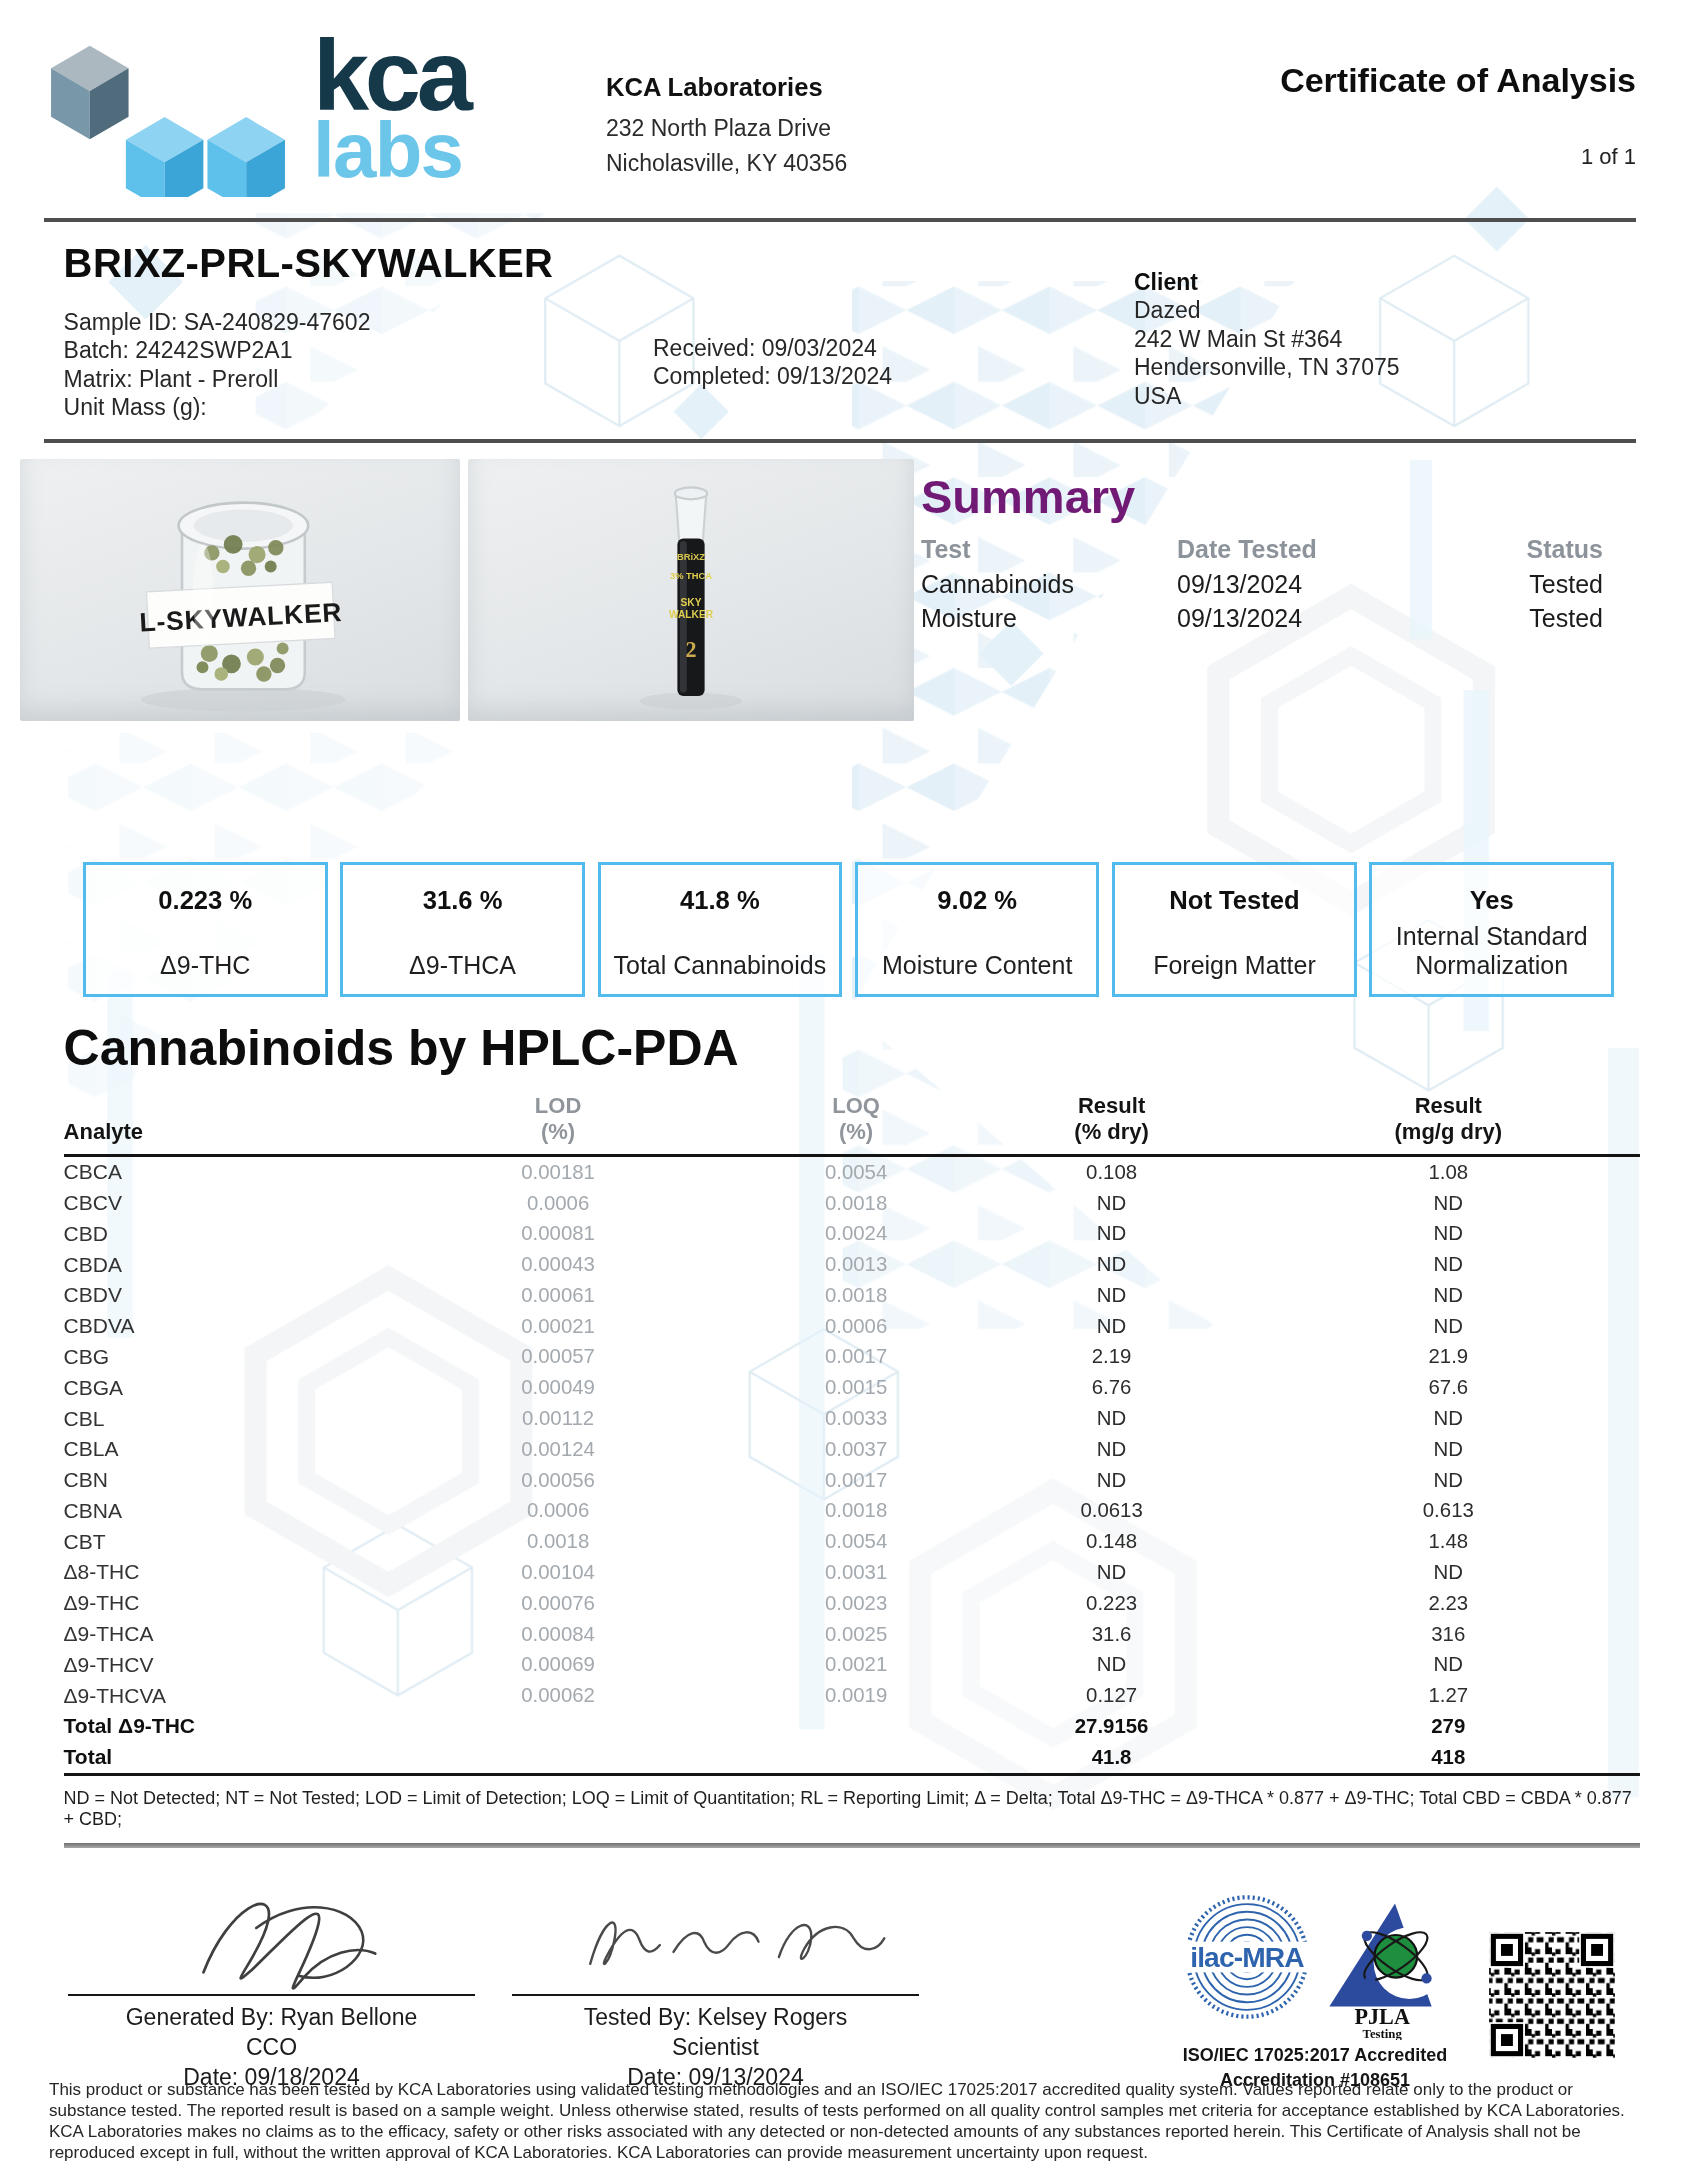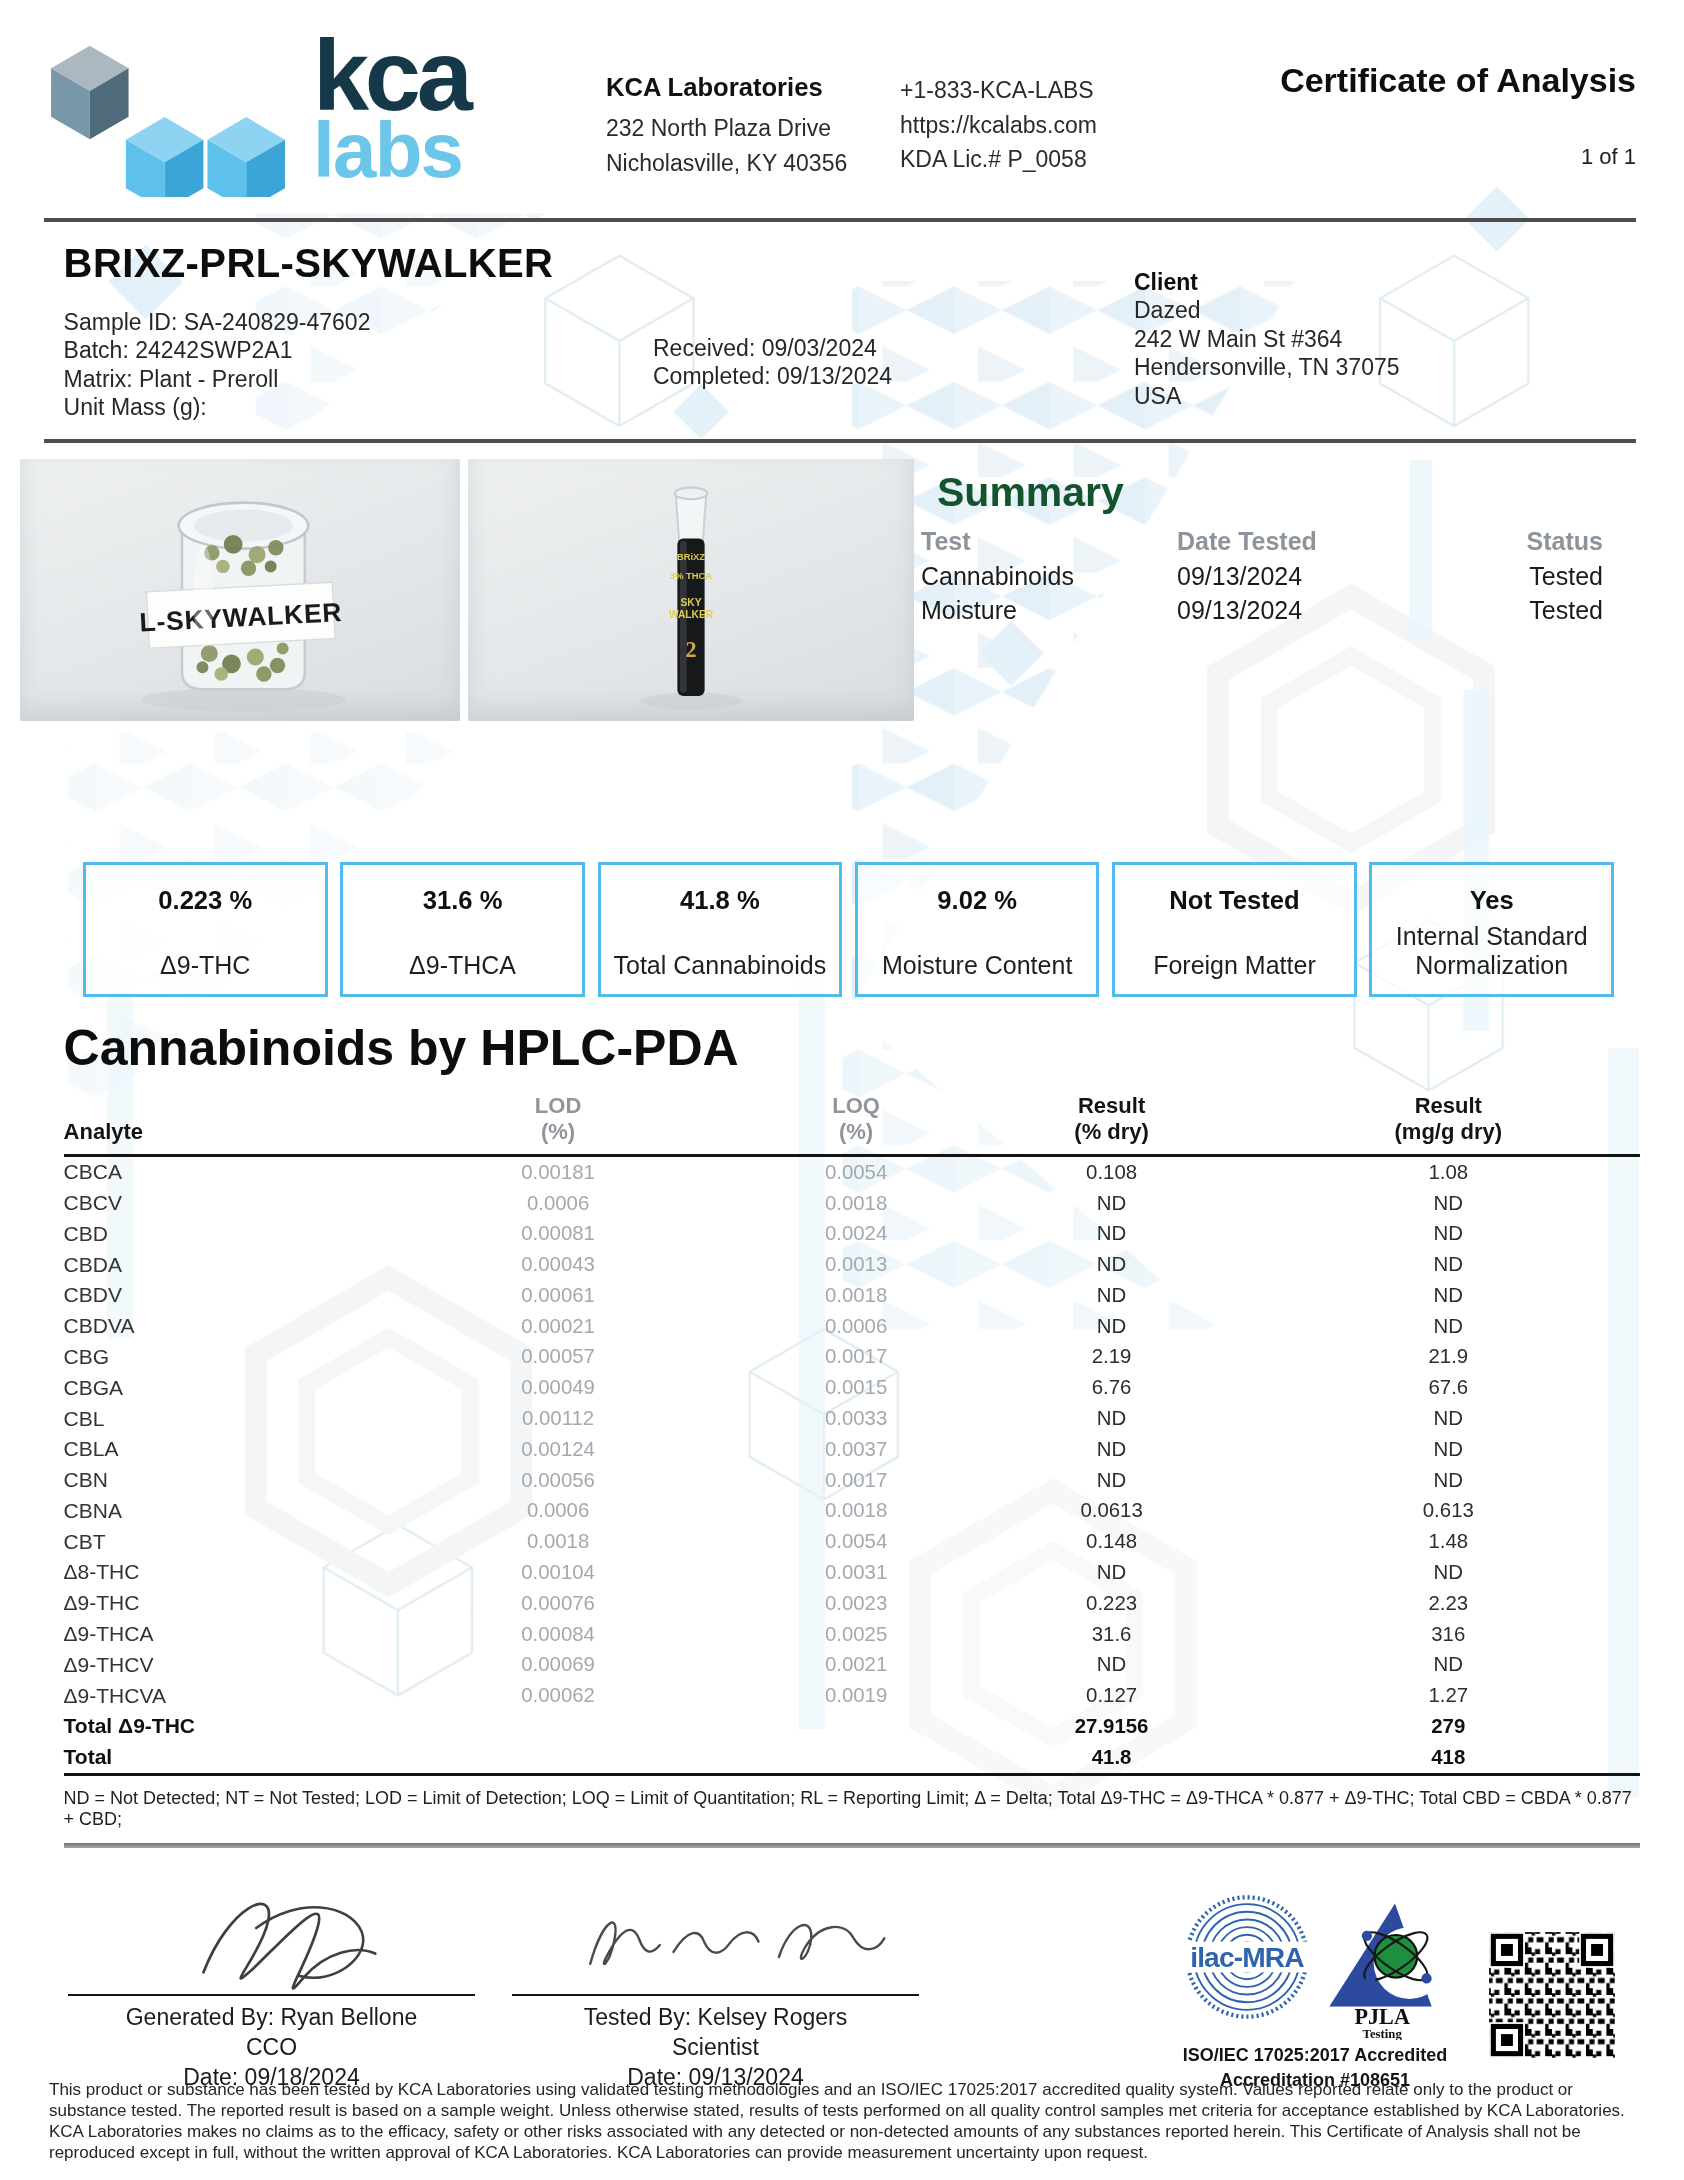--- a/index.html
+++ b/index.html
@@ -35,21 +35,21 @@
   .client-heading{font-weight:bold;color:#0d0d0d;}
 
   
   .mid-band{position:relative;height:419px;}
   .photo{position:absolute;top:16px;height:262px;border-radius:1.7px;
          background:linear-gradient(160deg,#eef0f1 0%,#e4e7e9 55%,#d9dde0 100%);
          box-shadow:inset 0 -12px 22px rgba(140,150,158,.25);}
   .photo-jar{left:19.6px;width:440px;}
   .photo-tube{left:468px;width:446px;}
   .summary-block{position:absolute;left:921px;top:25.6px;width:681px;}
-  .summary-title{font-size:41px;font-weight:bold;color:#14532d;margin-left:16px;}
+  .summary-title{font-size:47px;font-weight:bold;color:#701a75;}
   .summary-grid{display:grid;grid-template-columns:256px 281px 145px;margin-top:8.5px;
                 font-size:25px;line-height:1.38;}
   .summary-grid .head{color:#8d939a;font-weight:bold;}
   .summary-grid .c3{text-align:right;}
 
   
   .stat-row{display:flex;gap:12.8px;margin:0 71px 0 83px;}
   .stat-box{flex:1;height:135px;border:3.4px solid #52bbee;background:rgba(255,255,255,.72);
             display:flex;flex-direction:column;justify-content:space-between;text-align:center;
             padding:21px 5.1px 14.5px;box-sizing:border-box;}
@@ -160,25 +160,20 @@
         <div class="logo-text">
           <div class="logo-kca">kca</div>
           <div class="logo-labs">labs</div>
         </div>
       </div>
       <div class="lab-info">
         <div class="lab-name">KCA Laboratories</div>
         <div>232 North Plaza Drive</div>
         <div>Nicholasville, KY 40356</div>
       </div>
-      <div class="lab-contact">
-        <div>+1-833-KCA-LABS</div>
-        <div>https://kcalabs.com</div>
-        <div>KDA Lic.# P_0058</div>
-      </div>
       <div class="header-right">
         <div class="doc-title">Certificate of Analysis</div>
         <div class="page-count">1 of 1</div>
       </div>
     </div>
     <div class="rule-dark"></div>
 
     <div class="sample-section">
       <div class="sample-name">BRIXZ-PRL-SKYWALKER</div>
       <div class="sample-info">

